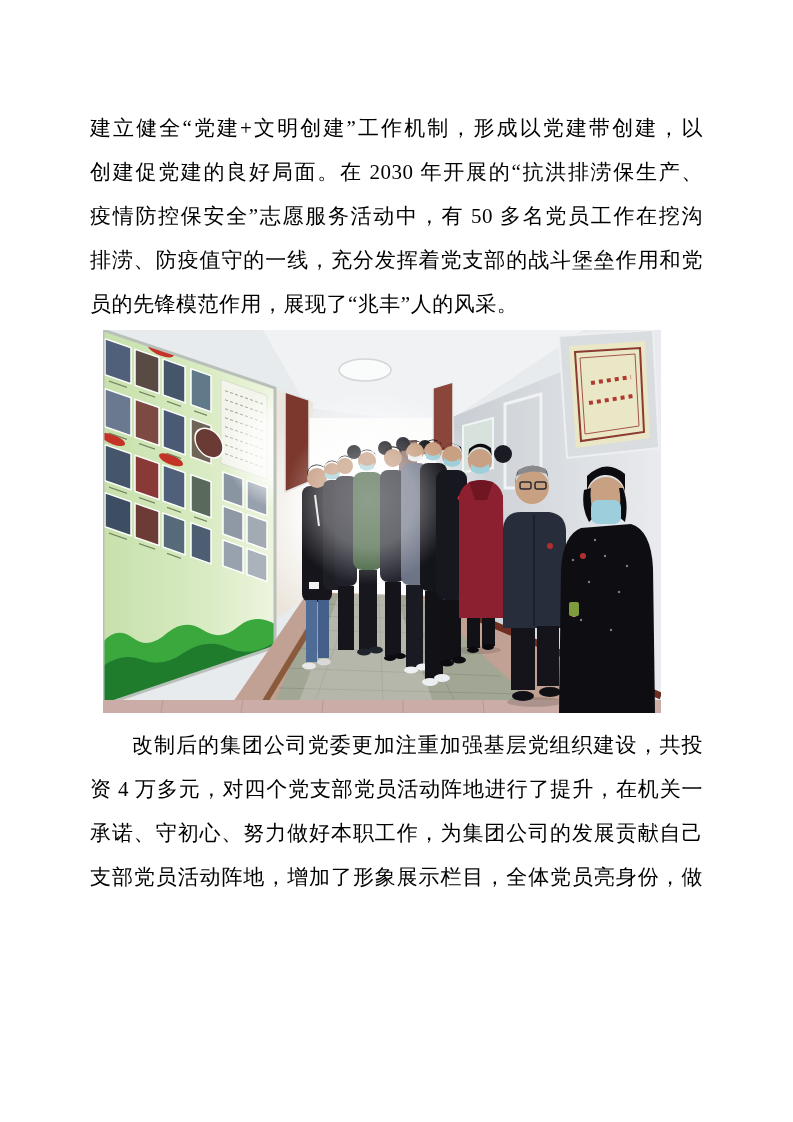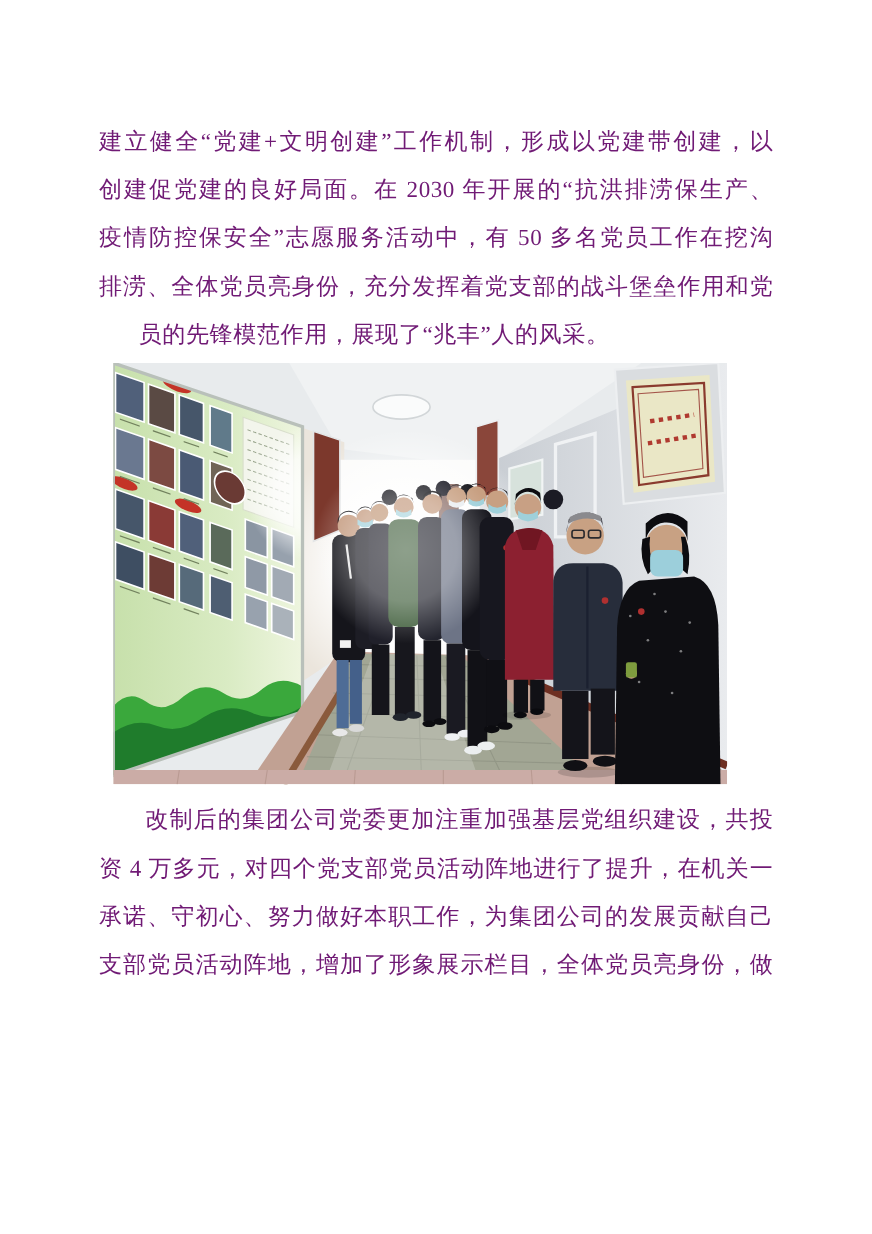--- a/index.html
+++ b/index.html
@@ -1,36 +1,36 @@
 <!DOCTYPE html>
 <html><head>
 <meta charset="utf-8">
 <style>
   html,body{margin:0;padding:0;background:#ffffff;}
   .page{position:relative;width:793px;height:1122px;background:#ffffff;overflow:hidden;
-        font-family:"Liberation Serif","DejaVu Serif",serif;color:#701a75;}
+        font-family:"Liberation Serif","DejaVu Serif",serif;color:#000000;}
   .para{position:absolute;left:90px;width:613px;}
   .line{height:44px;line-height:44px;font-size:21px;letter-spacing:.5px;
         text-align:justify;text-align-last:justify;overflow:hidden;}
-  .line.last{text-align-last:left;margin-left:36px;}
+  .line.last{text-align-last:left;}
   .line.indent{text-indent:42px;}
   .photo{position:absolute;left:103px;top:330px;width:558px;height:383px;margin:0;padding:0;
          line-height:0;}
   .photo svg{display:block;width:558px;height:383px;}
 </style>
 </head>
 <body>
 
 <div class="page">
 
   <div class="para" style="top:106px;">
     <div class="line">建立健全“党建+文明创建”工作机制，形成以党建带创建，以</div>
     <div class="line">创建促党建的良好局面。在 2030 年开展的“抗洪排涝保生产、</div>
     <div class="line">疫情防控保安全”志愿服务活动中，有 50 多名党员工作在挖沟</div>
-    <div class="line">排涝、全体党员亮身份，充分发挥着党支部的战斗堡垒作用和党</div>
+    <div class="line">排涝、防疫值守的一线，充分发挥着党支部的战斗堡垒作用和党</div>
     <div class="line last">员的先锋模范作用，展现了“兆丰”人的风采。</div>
   </div>
 
   <figure class="photo">
     <svg viewBox="0 0 558 383" preserveAspectRatio="none">
       <defs>
         <radialGradient id="glow" cx="50%" cy="50%" r="50%">
           <stop offset="0%" stop-color="#ffffff" stop-opacity="1"></stop>
           <stop offset="55%" stop-color="#ffffff" stop-opacity="0.8"></stop>
           <stop offset="100%" stop-color="#ffffff" stop-opacity="0"></stop>

